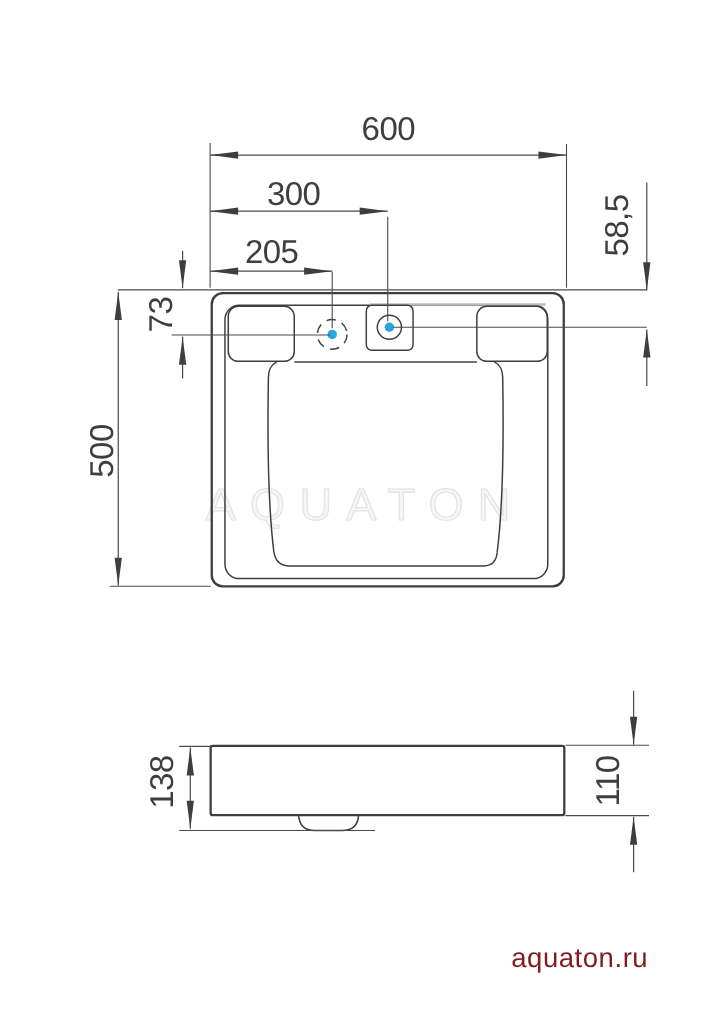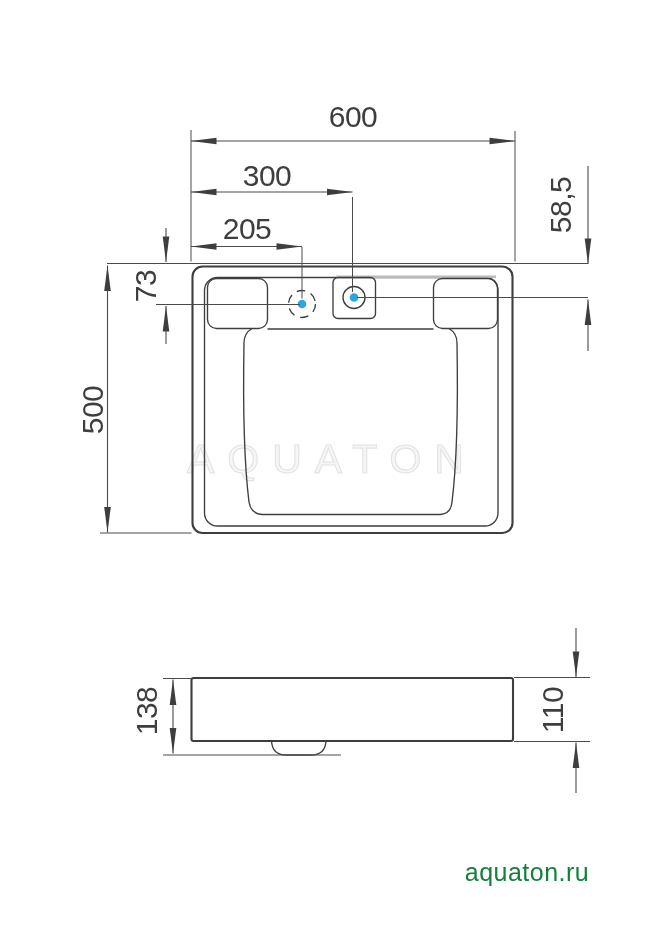--- a/index.html
+++ b/index.html
@@ -9,21 +9,21 @@
   }
   #stage{position:absolute;left:0;top:0;width:657px;height:928px;}
   .watermark{
     position:absolute;left:332px;top:459px;transform:translate(-50%,-50%);
     font-size:41px;letter-spacing:13px;white-space:nowrap;
     color:#f6f6f6;-webkit-text-stroke:1.1px #e3e3e3;
     font-weight:400;z-index:1;user-select:none;
   }
   .site-mark{
     position:absolute;left:527px;top:872px;transform:translate(-50%,-50%);
-    font-size:25px;letter-spacing:0.5px;color:#15803d;white-space:nowrap;
+    font-size:25px;letter-spacing:0.5px;color:#7f1d1d;white-space:nowrap;
     font-weight:400;z-index:3;user-select:none;
   }
   svg.draw{position:absolute;left:0;top:0;z-index:2;}
   .outline{stroke:#3e3e3e;stroke-width:2.1;fill:none;stroke-linejoin:round;}
   .mid{stroke:#3e3e3e;stroke-width:1.35;fill:none;stroke-linejoin:round;}
   .thin{stroke:#4a4a4a;stroke-width:1;fill:none;}
   .dim{stroke:#4a4a4a;stroke-width:1.1;fill:none;}
   .shade{stroke:#bbbbbb;stroke-width:2.4;fill:none;}
   .dimtxt{font-size:30px;fill:#3e3e3e;text-anchor:middle;letter-spacing:-0.5px;}
   .dot{fill:#2aa7e0;stroke:none;}

